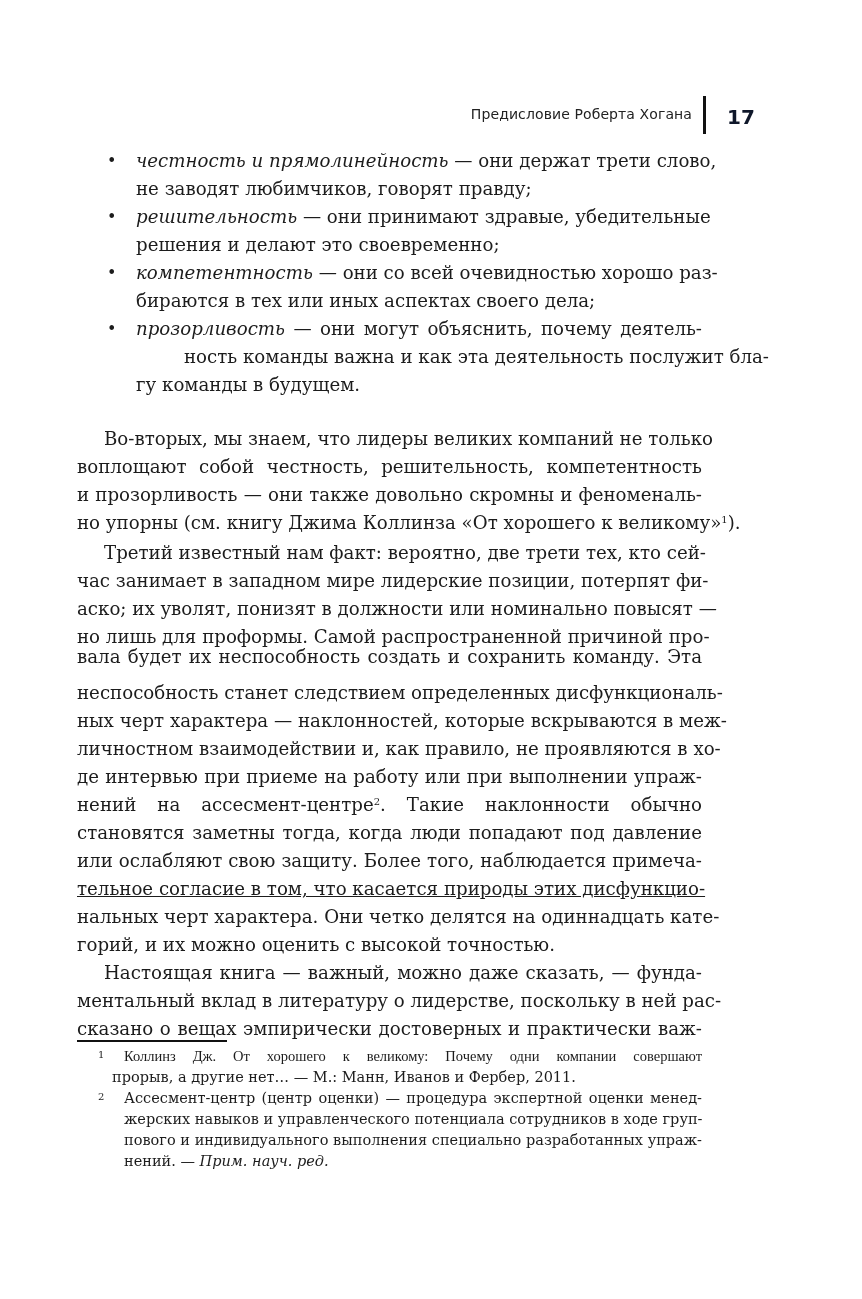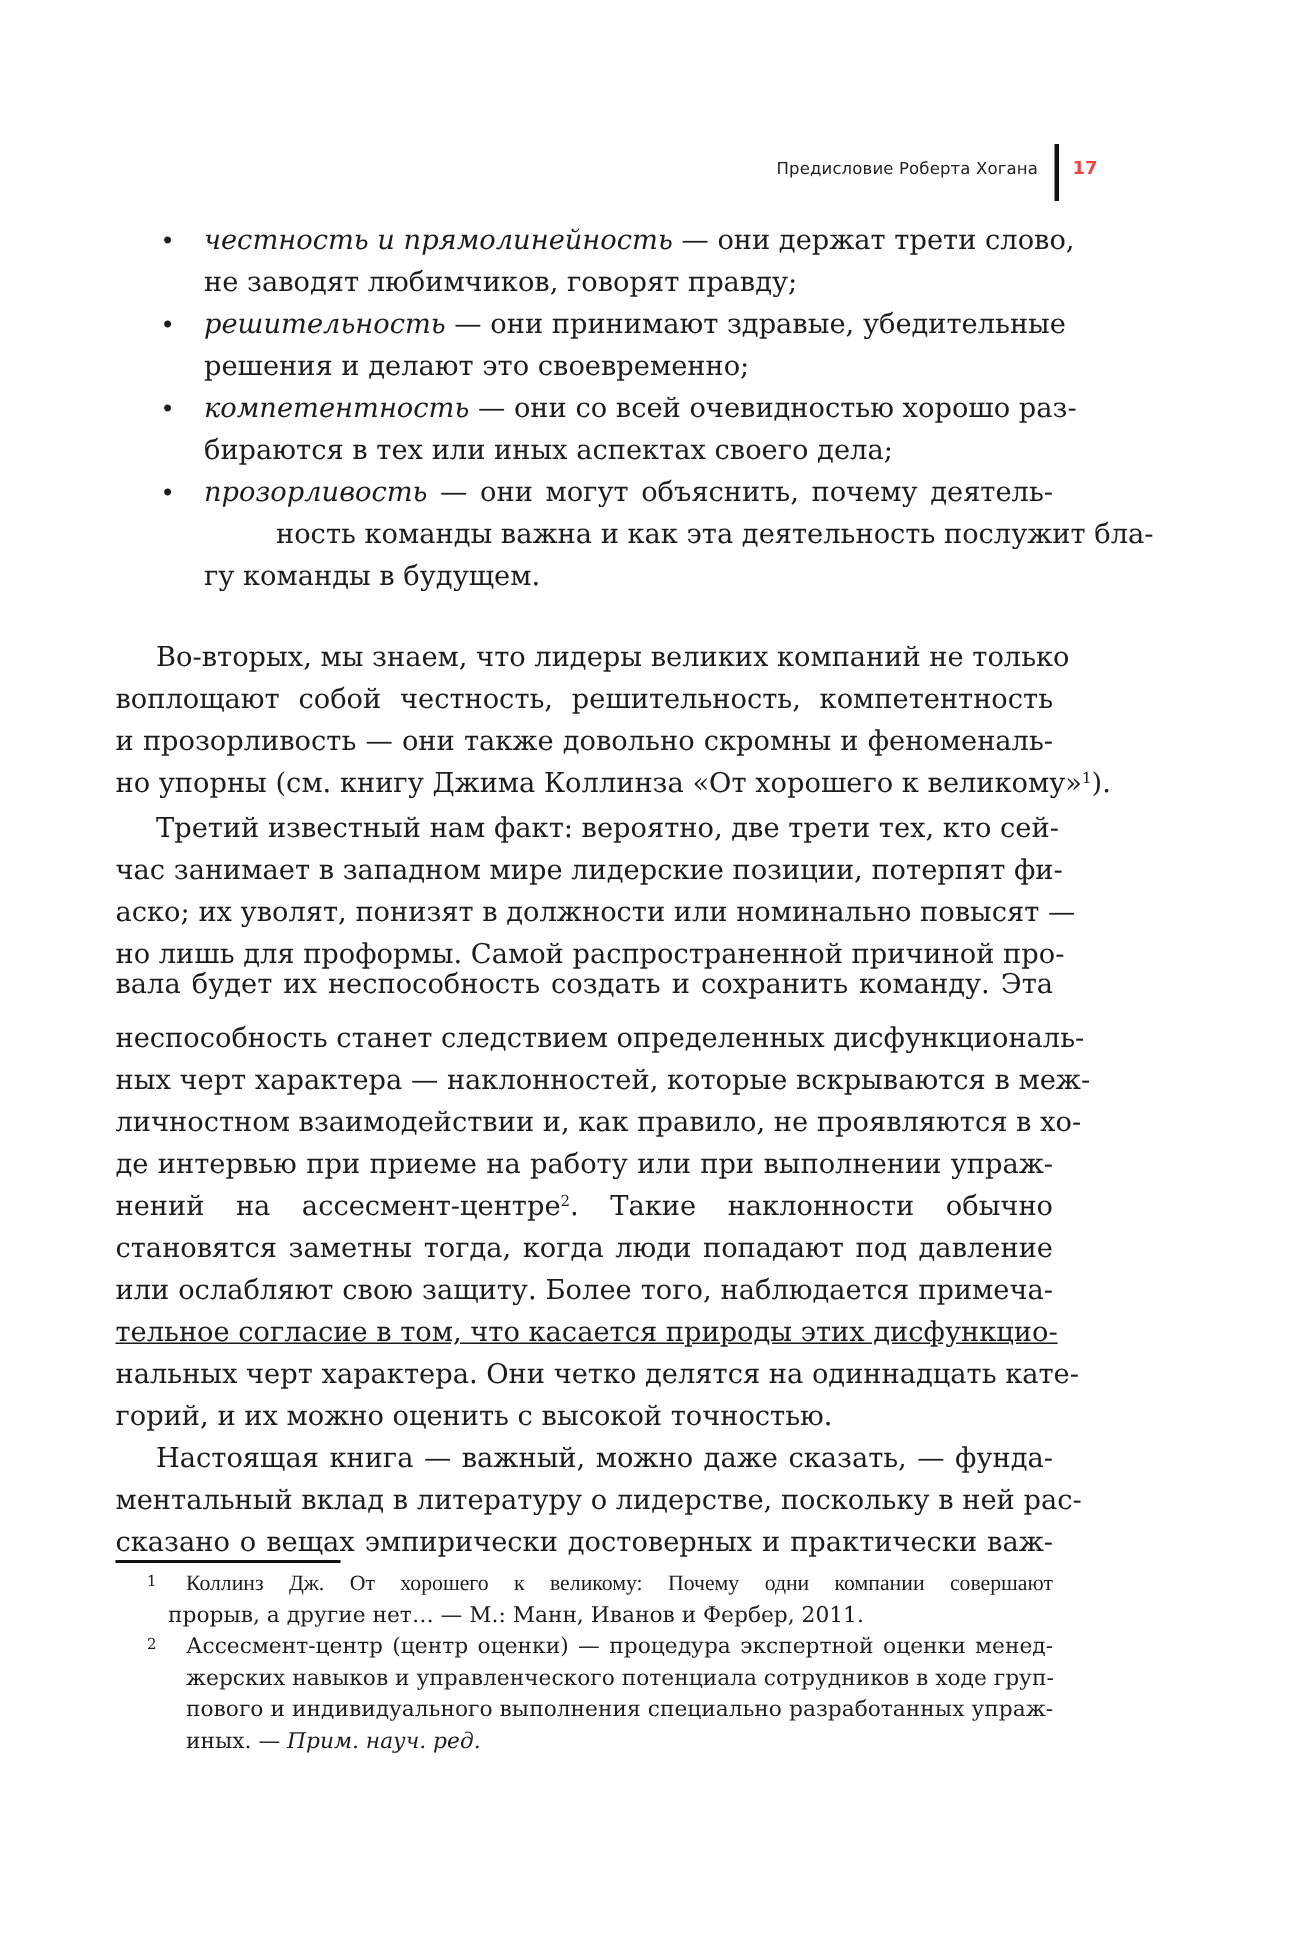--- a/index.html
+++ b/index.html
@@ -1,22 +1,22 @@
 <!DOCTYPE html>
 <html><head>
   <meta charset="utf-8">
   <style>
     html, body { margin: 0; padding: 0; background: #ffffff; }
     body { width: 862px; height: 1299px; position: relative; overflow: hidden; color: #1a1a1a; }
     .page { position: absolute; left: 0; top: 0; width: 862px; height: 1299px; }
 
     .running-head { position: absolute; top: 96px; left: 460px; width: 280px; height: 40px; }
-    .rh-title { position: absolute; right: 48px; top: 10px; font-family: "DejaVu Sans", sans-serif; font-size: 11px; color: #222; white-space: nowrap; letter-spacing: 0.1px; }
+    .rh-title { position: absolute; right: 48px; top: 10px; font-family: "DejaVu Sans", sans-serif; font-size: 14px; color: #222; white-space: nowrap; letter-spacing: 0.1px; }
     .rh-rule { position: absolute; left: 243px; top: 0; width: 3px; height: 38px; background: #111; }
-    .rh-num { position: absolute; left: 255px; top: 9px; font-family: "DejaVu Sans", sans-serif; font-size: 12px; font-weight: bold; color: #ef4444; }
+    .rh-num { position: absolute; left: 267px; top: 9px; font-family: "DejaVu Sans", sans-serif; font-size: 20px; font-weight: bold; color: #0f172a; }
 
     .body-text { font-family: "DejaVu Serif", serif; font-size: 18.2px; color: #1c1c1c; }
     .line { position: absolute; white-space: nowrap; height: 26px; line-height: 26px; }
     .justify { text-align: justify; text-align-last: justify; }
     .bullet-dot { position: absolute; left: 107px; font-size: 16px; line-height: 26px; }
     em { font-style: italic; }
     sup { font-size: 10px; vertical-align: top; position: relative; top: -3px; }
 
     .fn-rule { position: absolute; left: 77px; top: 1040px; width: 150px; height: 2px; background: #111; }
     .fn { font-family: "DejaVu Serif", serif; font-size: 14.5px; color: #1c1c1c; }
@@ -88,16 +88,16 @@
   <div class="fn-rule"></div>
   <div class="fn">
     <span class="fn-mark" style="top:1047px;">1</span>
     <div class="fn-line justify" style="top:1046px; left:124px; width:578px;font-family:Liberation Serif, serif;">Коллинз Дж. От хорошего к великому: Почему одни компании совершают</div>
     <div class="fn-line" style="top:1067px; left:112px;">прорыв, а другие нет… — М.: Манн, Иванов и Фербер, 2011.</div>
 
     <span class="fn-mark" style="top:1089px;">2</span>
     <div class="fn-line justify" style="top:1088px; left:124px; width:578px;">Ассесмент-центр (центр оценки) — процедура экспертной оценки менед-</div>
     <div class="fn-line justify" style="top:1109px; left:124px; width:578px;">жерских навыков и управленческого потенциала сотрудников в ходе груп-</div>
     <div class="fn-line justify" style="top:1130px; left:124px; width:578px;">пового и индивидуального выполнения специально разработанных упраж-</div>
-    <div class="fn-line" style="top:1151px; left:124px;"><span>иных. — </span><em>Прим. науч. ред.</em></div>
+    <div class="fn-line" style="top:1151px; left:124px;"><span>нений. — </span><em>Прим. науч. ред.</em></div>
   </div>
 
 </div>
 
 </body></html>

